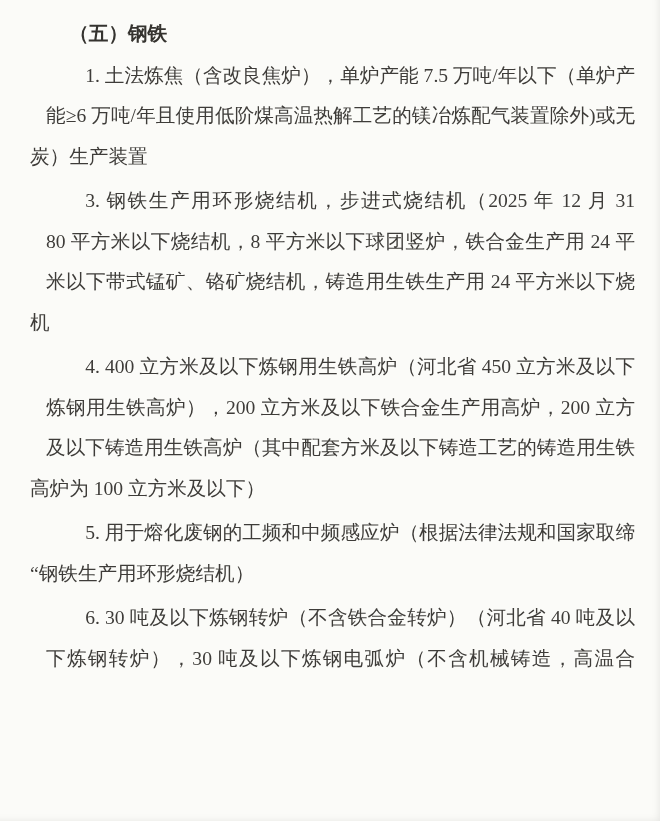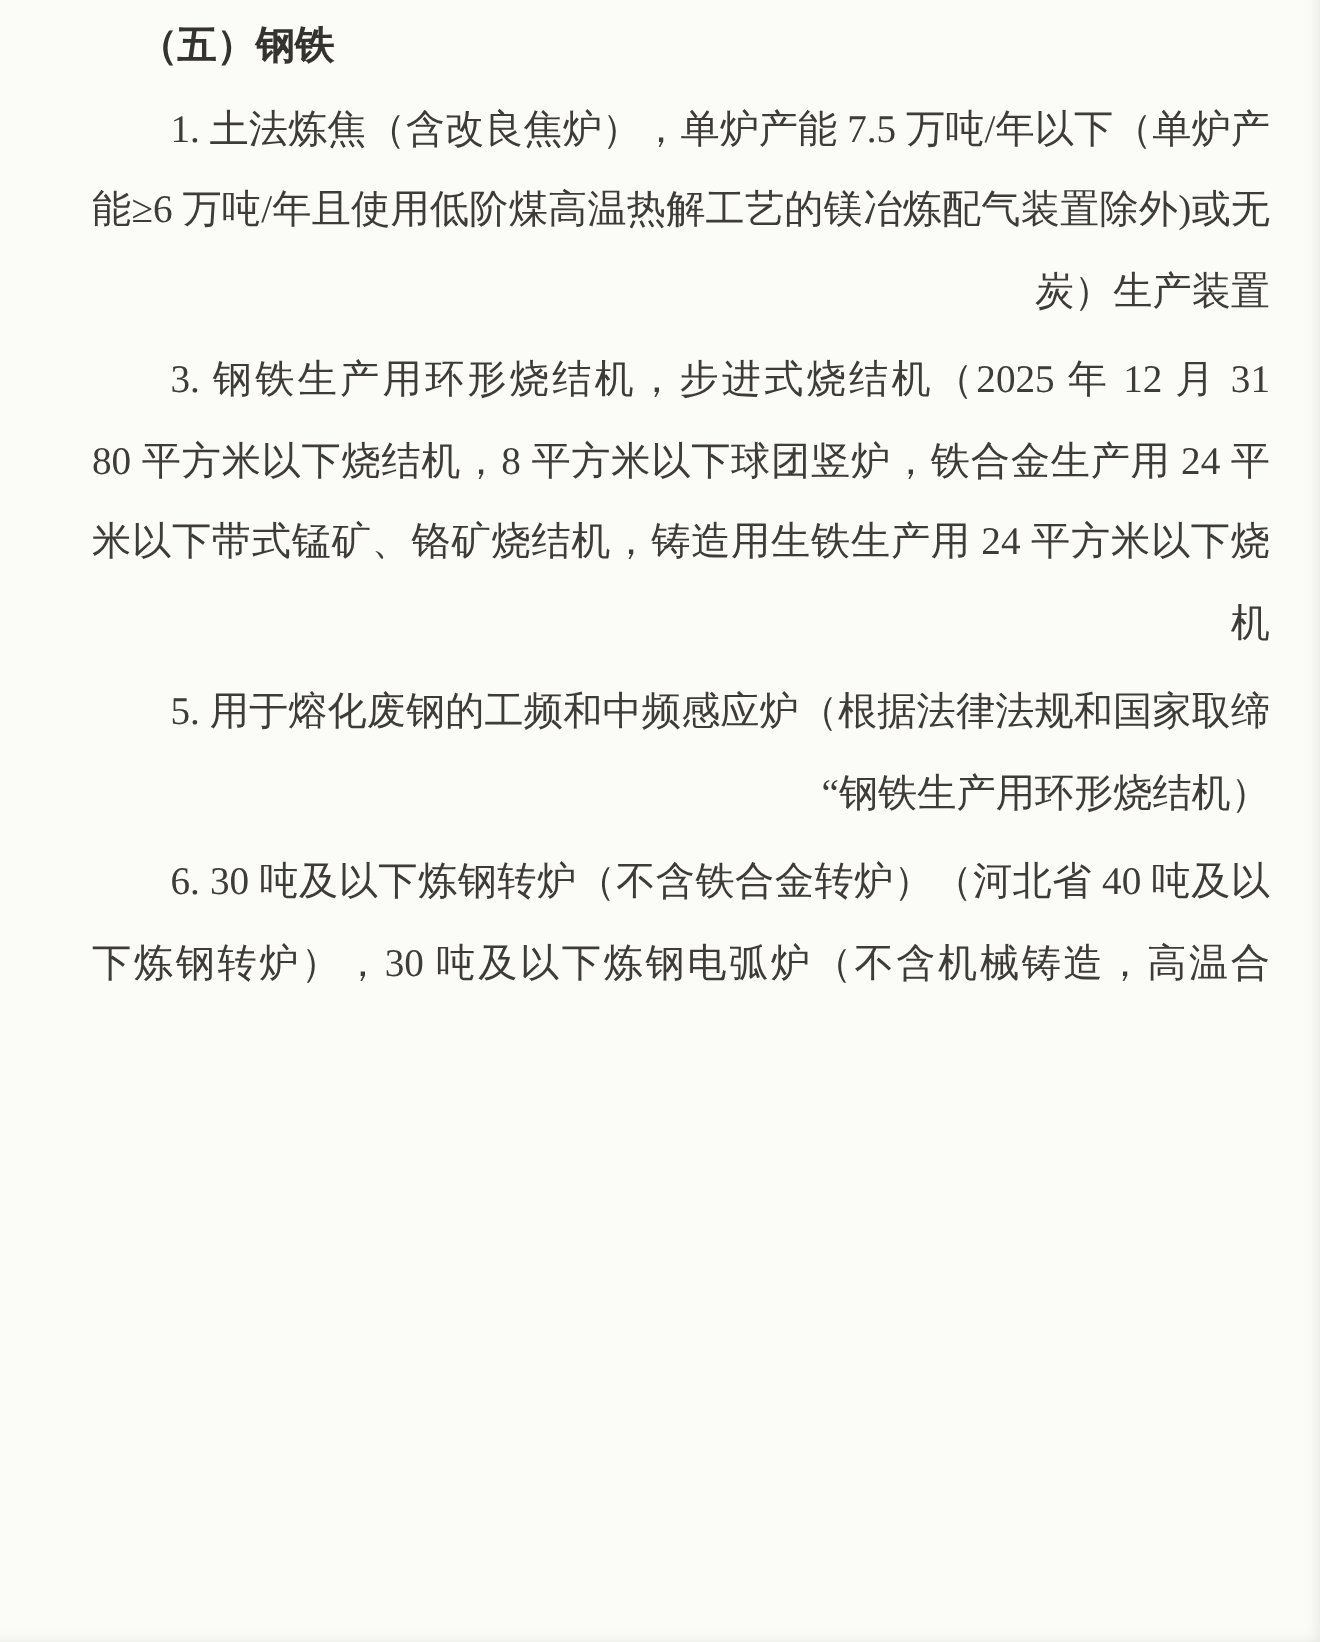--- a/index.html
+++ b/index.html
@@ -6,39 +6,39 @@
   body {
     width: 660px;
     height: 821px;
     background: #fbfbf8;
     overflow: hidden;
   }
   .page {
     box-sizing: border-box;
     width: 660px;
     height: 821px;
-    padding: 4px 25px 0 30px;
+    padding: 14px 25px 0 30px;
     font-family: "Liberation Serif", "DejaVu Serif", serif;
     font-size: 19.6px;
     color: #3e3c39;
     box-shadow: inset -5px -4px 8px -5px rgba(0,0,0,0.10);
   }
   .line {
     height: 40.5px;
     line-height: 40.5px;
     overflow: hidden;
   }
   .fill {
     text-align: justify;
     text-align-last: justify;
     -moz-text-align-last: justify;
     text-justify: inter-character;
     margin-left: 16px;
   }
-  .short { text-align: right; }
+  .short { text-align: left; }
   .indent { text-indent: 2em; }
   .heading {
     font-weight: bold;
     color: #35332f;
   }
   .para { margin-top: 1px; }
   .para.gap { margin-top: 4px; }
 </style>
 </head>
 <body>
@@ -54,20 +54,26 @@
   </div>
 
 
   <div class="para gap">
     <div class="line indent fill">3. 钢铁生产用环形烧结机，步进式烧结机（2025 年 12 月 31 日），</div>
     <div class="line fill">80 平方米以下烧结机，8 平方米以下球团竖炉，铁合金生产用 24 平方</div>
     <div class="line fill">米以下带式锰矿、铬矿烧结机，铸造用生铁生产用 24 平方米以下烧结</div>
     <div class="line short">机</div>
   </div>
 
+  <div class="para gap">
+    <div class="line indent fill">4. 400 立方米及以下炼钢用生铁高炉（河北省 450 立方米及以下</div>
+    <div class="line fill">炼钢用生铁高炉），200 立方米及以下铁合金生产用高炉，200 立方米</div>
+    <div class="line fill">及以下铸造用生铁高炉（其中配套方米及以下铸造工艺的铸造用生铁</div>
+    <div class="line short">高炉为 100 立方米及以下）</div>
+  </div>
 
   <div class="para gap">
     <div class="line indent fill">5. 用于熔化废钢的工频和中频感应炉（根据法律法规和国家取缔</div>
     <div class="line short">“钢铁生产用环形烧结机）</div>
   </div>
 
   <div class="para gap">
     <div class="line indent fill">6. 30 吨及以下炼钢转炉（不含铁合金转炉）（河北省 40 吨及以</div>
     <div class="line fill">下炼钢转炉），30 吨及以下炼钢电弧炉（不含机械铸造，高温合金、</div>
   </div>

